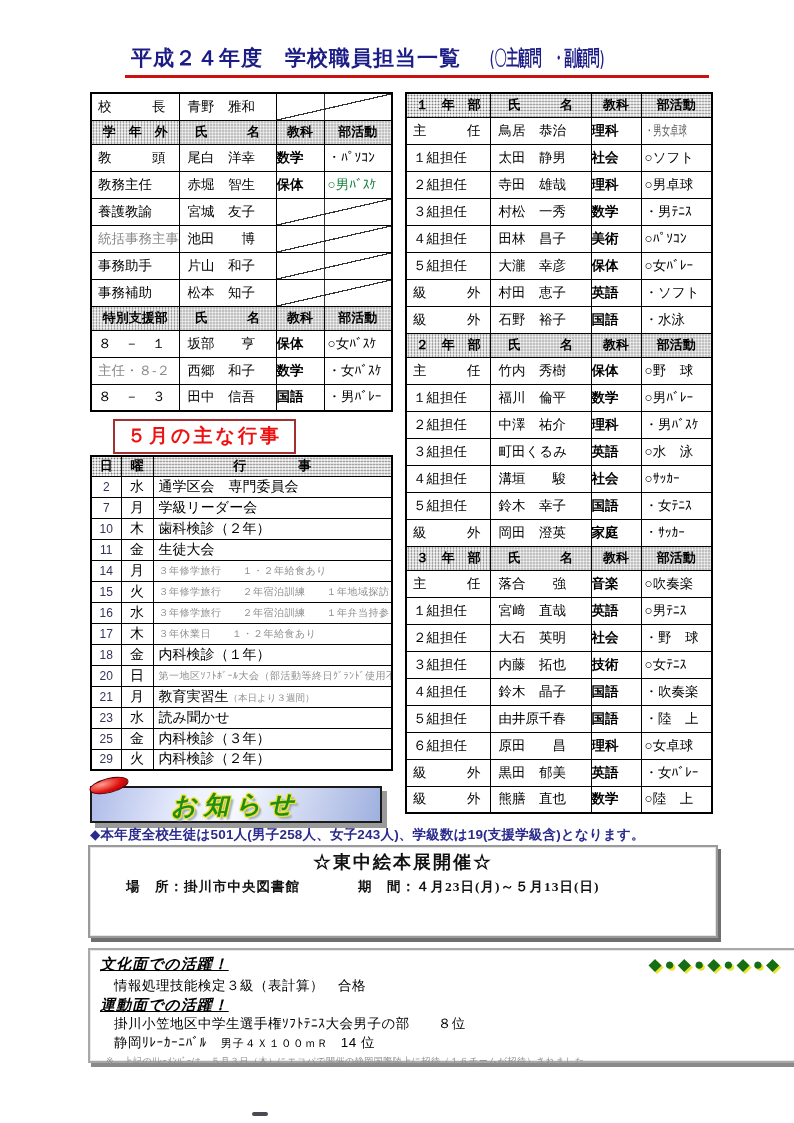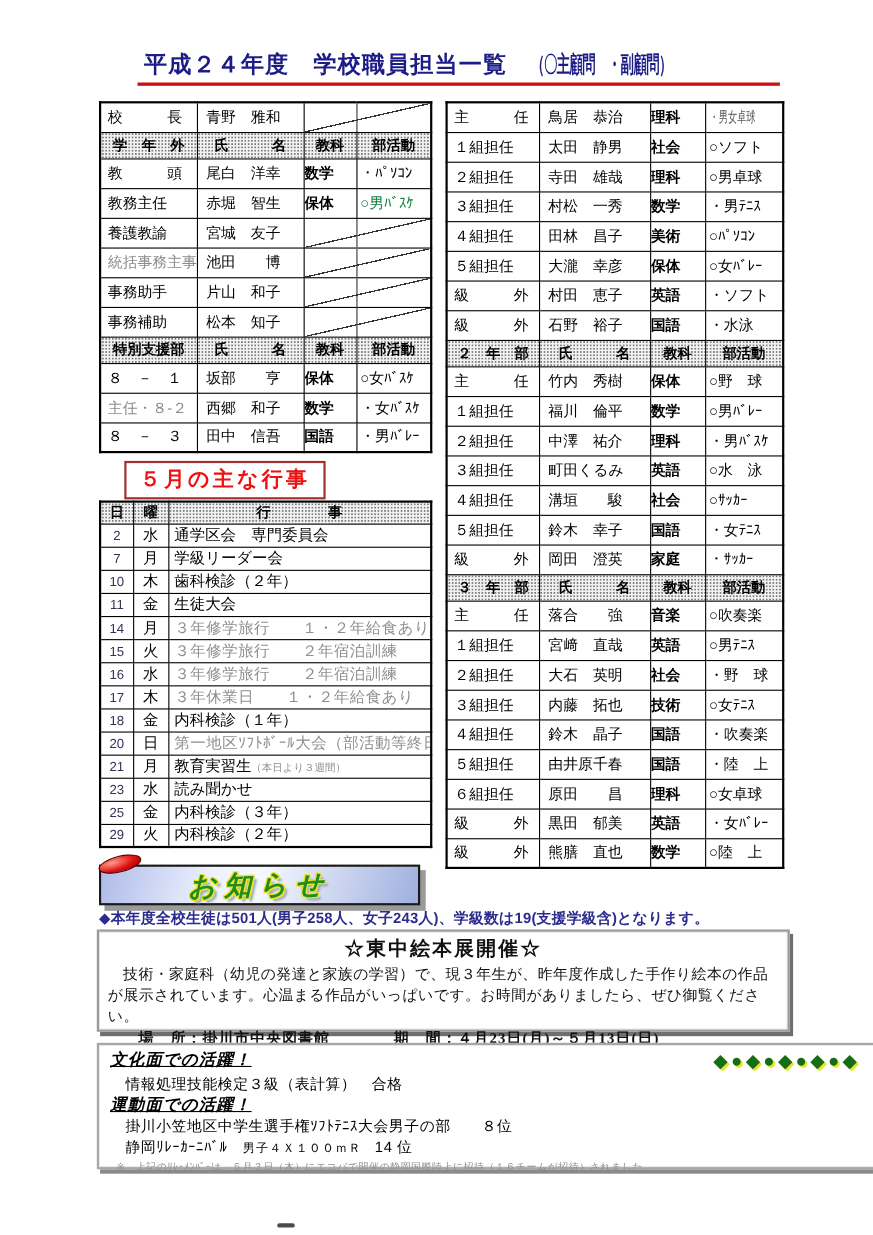--- a/index.html
+++ b/index.html
@@ -50,21 +50,21 @@
     position:absolute; left:113px; top:419px;
     border:2px solid #a33030; padding:2px 12px 3px 12px;
     color:#ee1111; font-weight:bold; font-size:19px; letter-spacing:3px; background:#fff;
   }
   #schedule { position:absolute; left:90px; top:455px; width:301px; }
   #schedule th { height:20px; font-size:13px; font-weight:bold; }
   #schedule td { height:21px; font-size:14px; }
   #schedule td.day { text-align:center; font-size:12px; color:#33335a; }
   #schedule td.wd  { text-align:center; }
   #schedule td.evt { padding-left:5px; text-align:left; }
-  #schedule td.evt.small { font-size:14px; color:#8f8f8f; letter-spacing:0.5px; }
+  #schedule td.evt.small { font-size:10px; color:#8f8f8f; letter-spacing:0.5px; }
   .small-suffix { font-size:9.5px; color:#8f8f8f; }
   
   .notice-banner {
     position:absolute; left:90px; top:786px; width:292px; height:37px;
     border:2px solid #1a1a1a;
     background:linear-gradient(105deg,#aebbe8 0%, #eef2ff 35%, #f6f8ff 50%, #9fb0df 100%);
     box-shadow:5px 5px 0 #9a9a9a;
     display:flex; align-items:center; justify-content:center;
   }
   .notice-banner .wordart {
@@ -201,20 +201,26 @@
 
 <table id="grade-table" class="doc">
   <colgroup>
       <col style="width:84px">
       <col style="width:101px">
       <col style="width:50px">
       <col style="width:71px">
     </colgroup>
   <tbody>
       <tr>
+        <th class="ht">１　年　部</th>
+        <th class="ht">氏　　　名</th>
+        <th class="ht">教科</th>
+        <th class="ht">部活動</th>
+      </tr>
+      <tr>
         <td class="lbl">主　　　任</td>
         <td class="name">鳥居　恭治</td>
         <td class="subj">理科</td>
         <td class="club"><span class="squeeze2">・男女卓球</span></td>
       </tr>
       <tr>
         <td class="lbl">１組担任</td>
         <td class="name">太田　静男</td>
         <td class="subj">社会</td>
         <td class="club">○ソフト</td>
@@ -455,21 +461,20 @@
 
 <div class="notice-banner">
   <div class="red-ellipse"></div>
   <span class="wordart">お知らせ</span>
 </div>
 
 <div class="count-line">◆本年度全校生徒は501人(男子258人、女子243人)、学級数は19(支援学級含)となります。</div>
 
 <div class="exhibit-box">
   <div class="exhibit-title">☆東中絵本展開催☆</div>
-  <div class="exhibit-body">　技術・家庭科（幼児の発達と家族の学習）で、現３年生が、昨年度作成した手作り絵本の作品が展示されています。心温まる作品がいっぱいです。お時間がありましたら、ぜひ御覧ください。</div>
   <div class="exhibit-meta">場　所：掛川市中央図書館　　　　期　間：４月23日(月)～５月13日(日)</div>
 </div>
 
 <div class="achieve-box">
   <div class="achieve-row1">
     <span class="achieve-head">文化面での活躍！</span>
     <span id="deco" class="deco-strip"><span class="deco-shape" style="color: rgb(21, 110, 21); text-shadow: rgb(232, 228, 44) 2px 2px 0px;">◆</span><span class="deco-shape" style="color: rgb(21, 110, 21); text-shadow: rgb(232, 228, 44) 2px 2px 0px;">●</span><span class="deco-shape" style="color: rgb(21, 110, 21); text-shadow: rgb(232, 228, 44) 2px 2px 0px;">◆</span><span class="deco-shape" style="color: rgb(21, 110, 21); text-shadow: rgb(232, 228, 44) 2px 2px 0px;">●</span><span class="deco-shape" style="color: rgb(21, 110, 21); text-shadow: rgb(232, 228, 44) 2px 2px 0px;">◆</span><span class="deco-shape" style="color: rgb(21, 110, 21); text-shadow: rgb(232, 228, 44) 2px 2px 0px;">●</span><span class="deco-shape" style="color: rgb(21, 110, 21); text-shadow: rgb(232, 228, 44) 2px 2px 0px;">◆</span><span class="deco-shape" style="color: rgb(21, 110, 21); text-shadow: rgb(232, 228, 44) 2px 2px 0px;">●</span><span class="deco-shape" style="color: rgb(21, 110, 21); text-shadow: rgb(232, 228, 44) 2px 2px 0px;">◆</span></span>
   </div>
   <div class="achieve-item">情報処理技能検定３級（表計算）　合格</div>
   <div><span class="achieve-head">運動面での活躍！</span></div>

